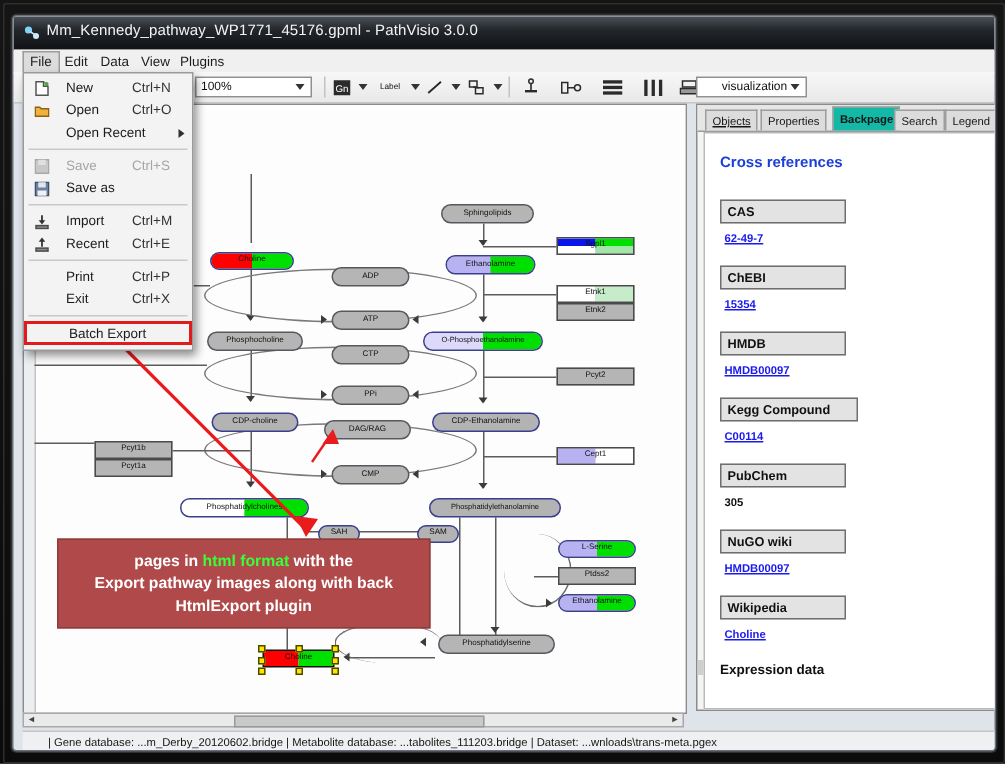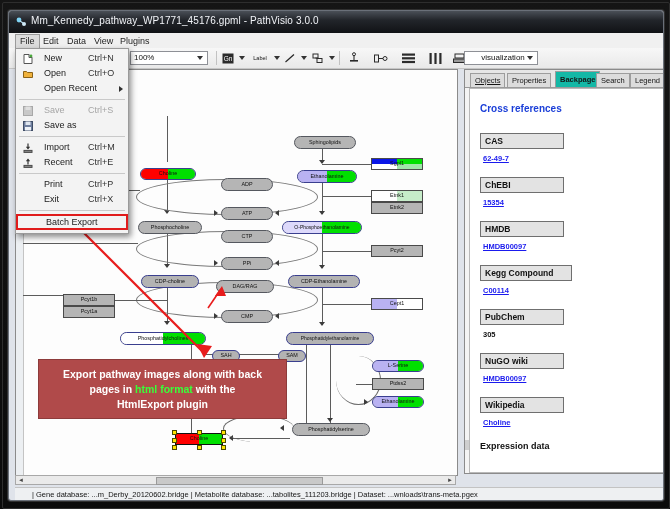--- a/index.html
+++ b/index.html
@@ -421,24 +421,24 @@
           </div>
 
         <svg class="redarrow" style="left:0;top:0;width:441px;height:405px;" viewBox="0 0 441 405">
           <line x1="40" y1="135" x2="188" y2="283" stroke="#e81c1c" stroke-width="2.2"></line>
           <polygon points="188,288 181,274 196,276" fill="#e81c1c"></polygon>
           <line x1="192" y1="238" x2="205" y2="219" stroke="#e81c1c" stroke-width="1.6"></line>
           <polygon points="206,216 199,226 210,226" fill="#e81c1c"></polygon>
         </svg>
 
         <div class="callout">
-          <div>Export pathway images along with back</div>
           <div>
             <span>pages in </span><span class="grn">html format</span><span> with the</span>
           </div>
+          <div>Export pathway images along with back</div>
           <div>HtmlExport plugin</div>
         </div>
       </div>
     </div>
 
     <div class="side">
       <div class="tabs">
         <div class="tab" style="left:5px;text-decoration:underline;">Objects</div>
         <div class="tab" style="left:42px;">Properties</div>
         <div class="tab active" style="left:90px;">Backpage</div>

